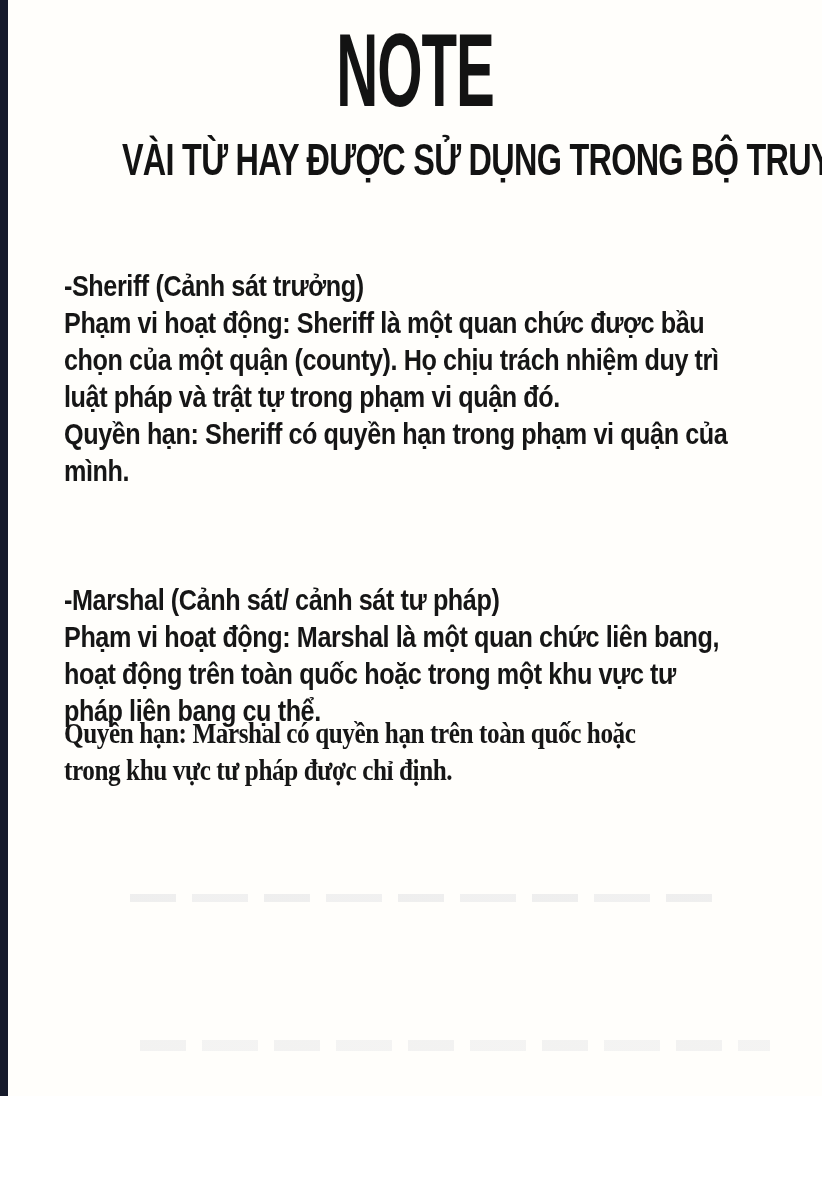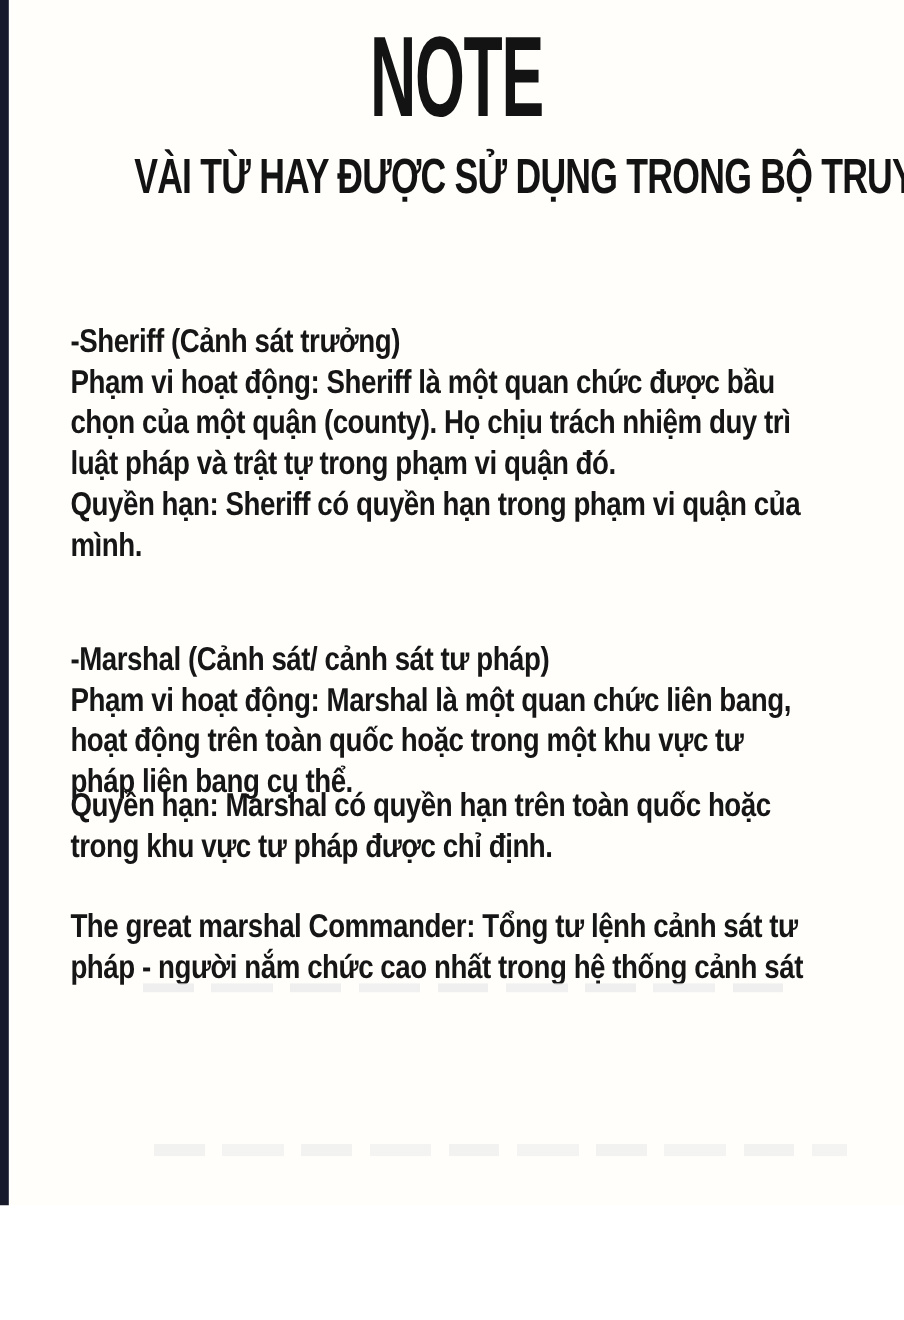--- a/index.html
+++ b/index.html
@@ -61,23 +61,23 @@
     font-size: 30px;
     font-weight: 700;
     line-height: 37px;
     letter-spacing: -0.5px;
     transform: scaleX(0.84);
     transform-origin: 0 50%;
     white-space: nowrap;
     color: #161616;
   }
   .sec-outlaw   { top: 212px; }
-  .sec-sheriff  { top: 292px; }
+  .sec-sheriff  { top: 267px; }
   .sec-marshal  { top: 533px; margin-top: 48px; }
-  .sec-authority{ top: 714px; }
+  .sec-authority{ top: 714px; font-family: Liberation Serif, serif; }
   .sec-commander{ top: 824px; }
   
   .ghost-line {
     position: absolute;
     background: repeating-linear-gradient(90deg,
       #ededed 0 46px, transparent 46px 62px,
       #efefef 62px 118px, transparent 118px 134px);
     opacity: 0.9;
   }
   .ghost-1 { left: 130px; top: 894px;  width: 590px; height: 8px; }
@@ -117,21 +117,17 @@
     <div class="bodyline">Phạm vi hoạt động: Marshal là một quan chức liên bang,</div>
     <div class="bodyline">hoạt động trên toàn quốc hoặc trong một khu vực tư</div>
     <div class="bodyline">pháp liên bang cụ thể.</div>
   </div>
 
   <div class="section sec-authority">
     <div class="bodyline">Quyền hạn: Marshal có quyền hạn trên toàn quốc hoặc</div>
     <div class="bodyline">trong khu vực tư pháp được chỉ định.</div>
   </div>
 
-  <div class="section sec-commander">
-    <div class="bodyline">The great marshal Commander: Tổng tư lệnh cảnh sát tư</div>
-    <div class="bodyline">pháp - người nắm chức cao nhất trong hệ thống cảnh sát</div>
-  </div>
 
   <div class="ghost-line ghost-1"></div>
   <div class="ghost-line ghost-2"></div>
   <div class="cutoff-line"></div>
 </div>
 
 </body></html>

